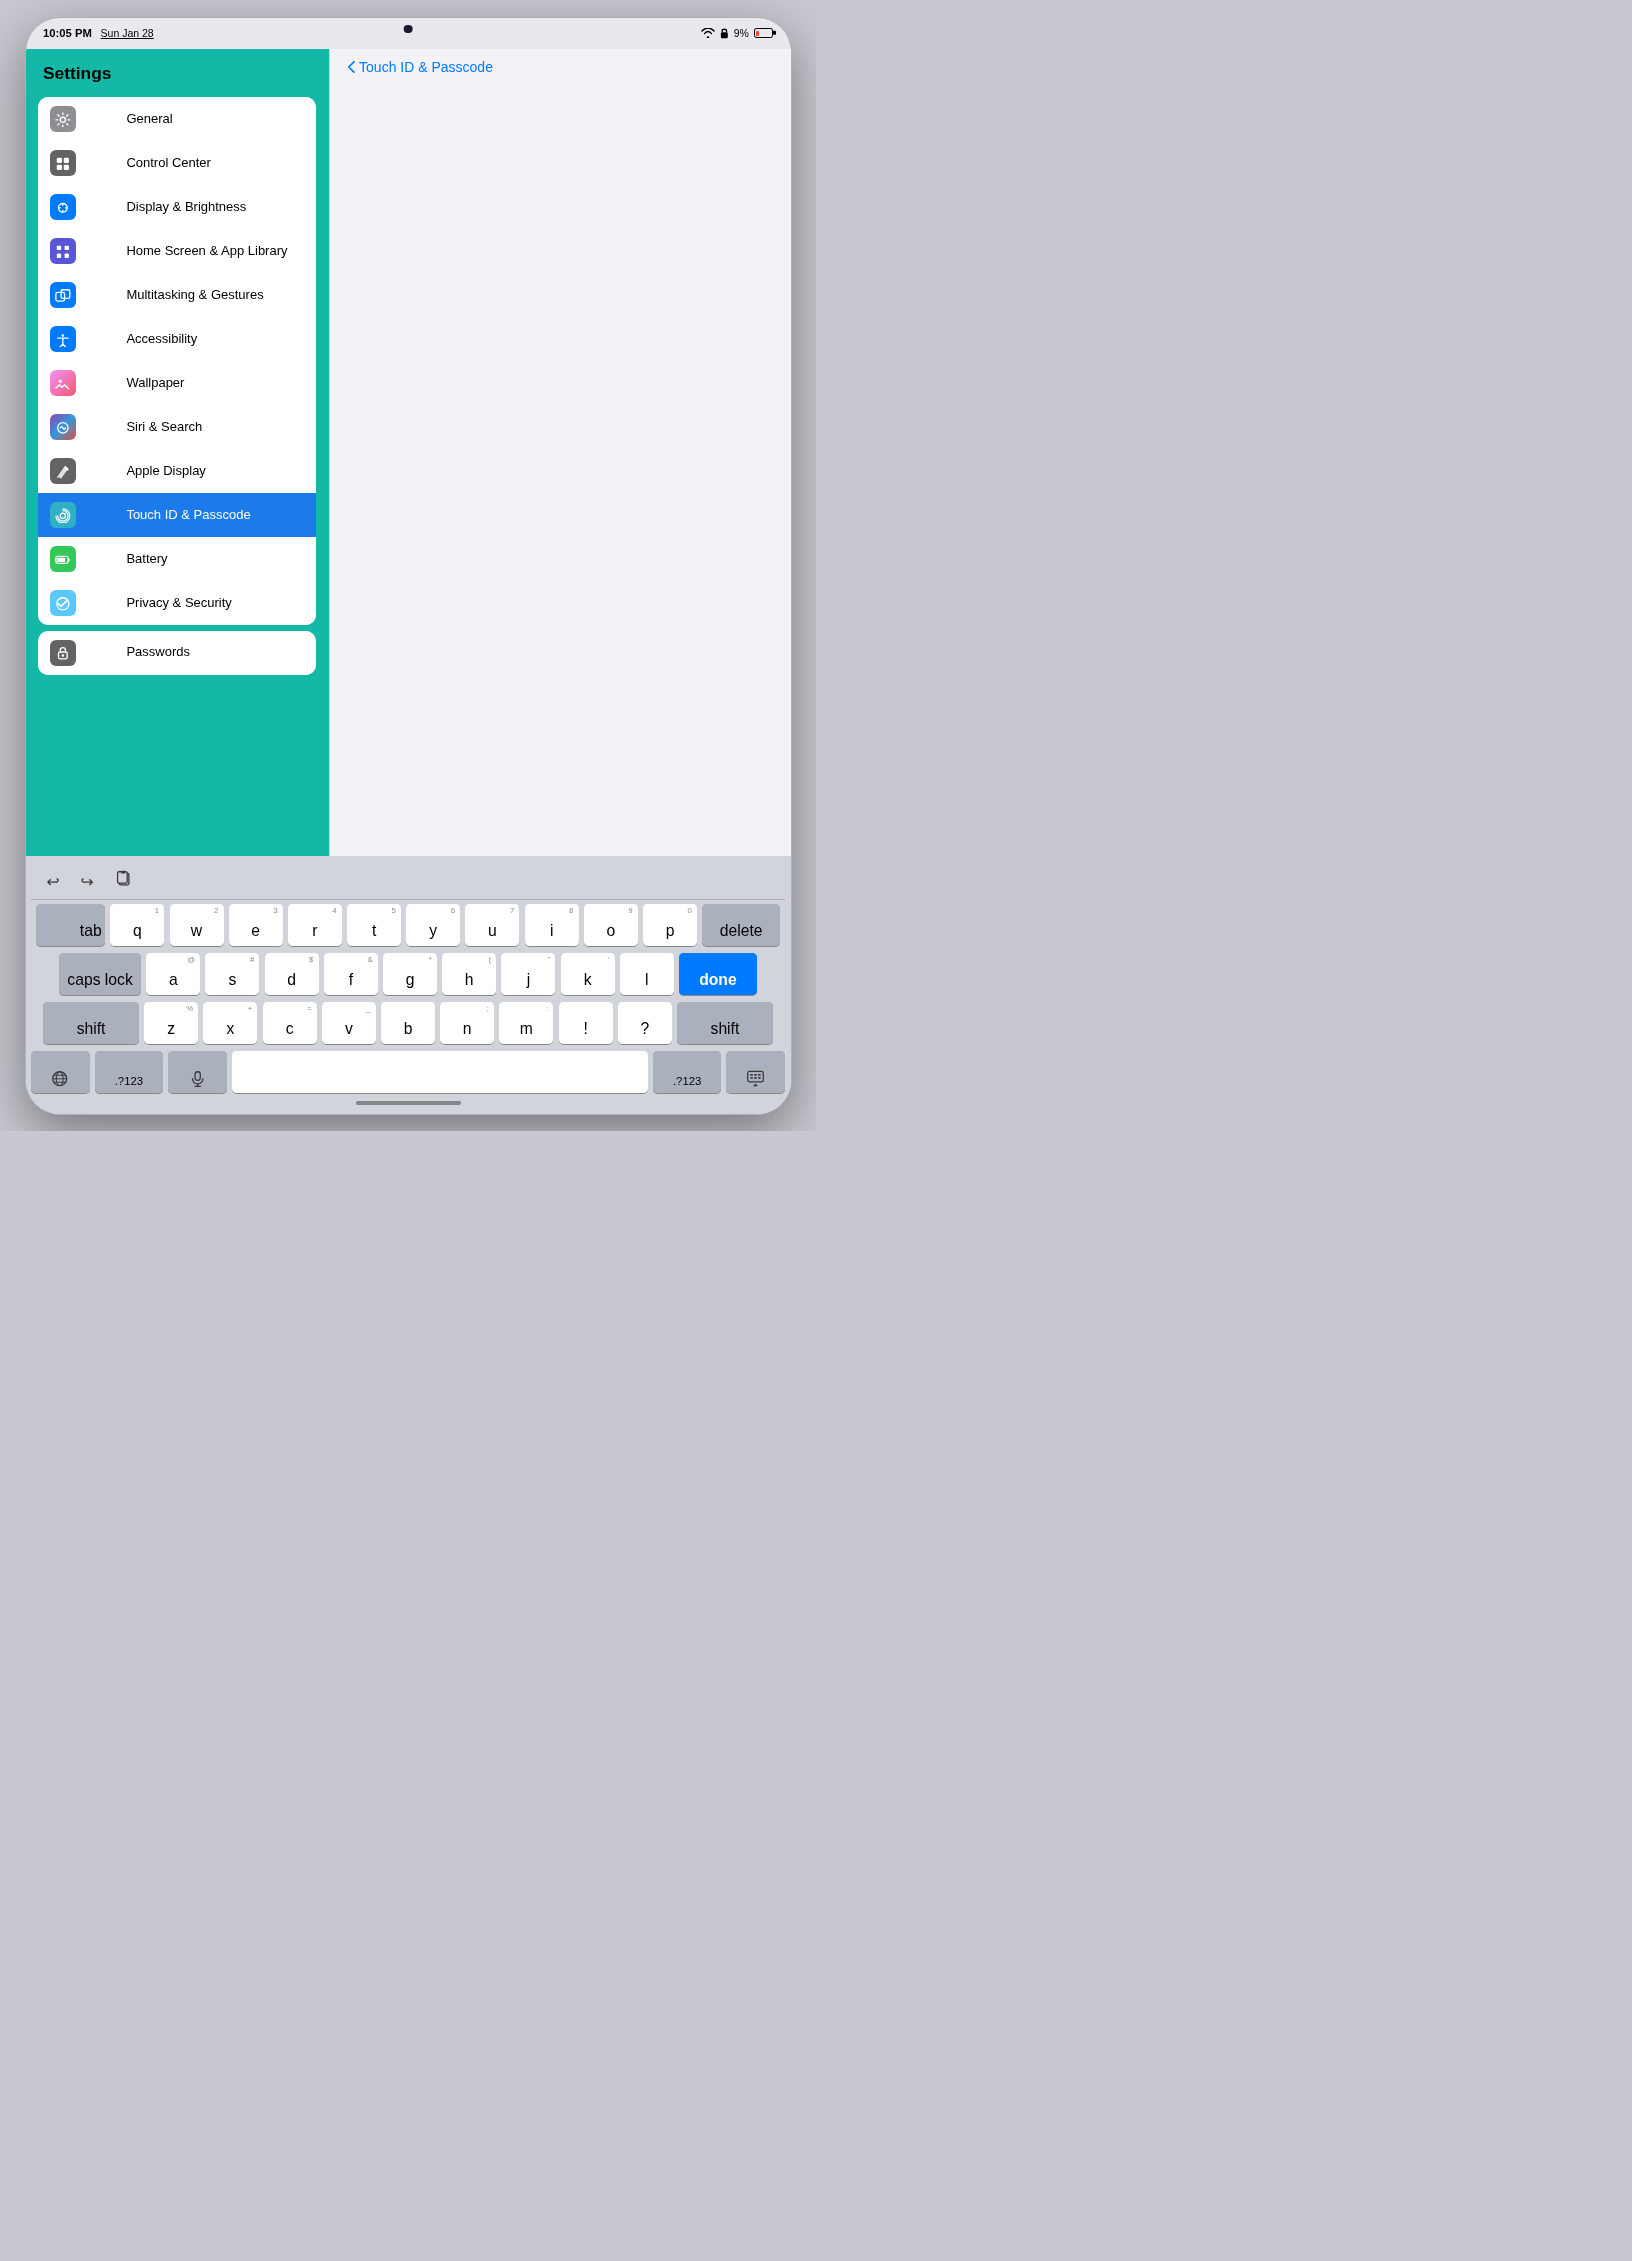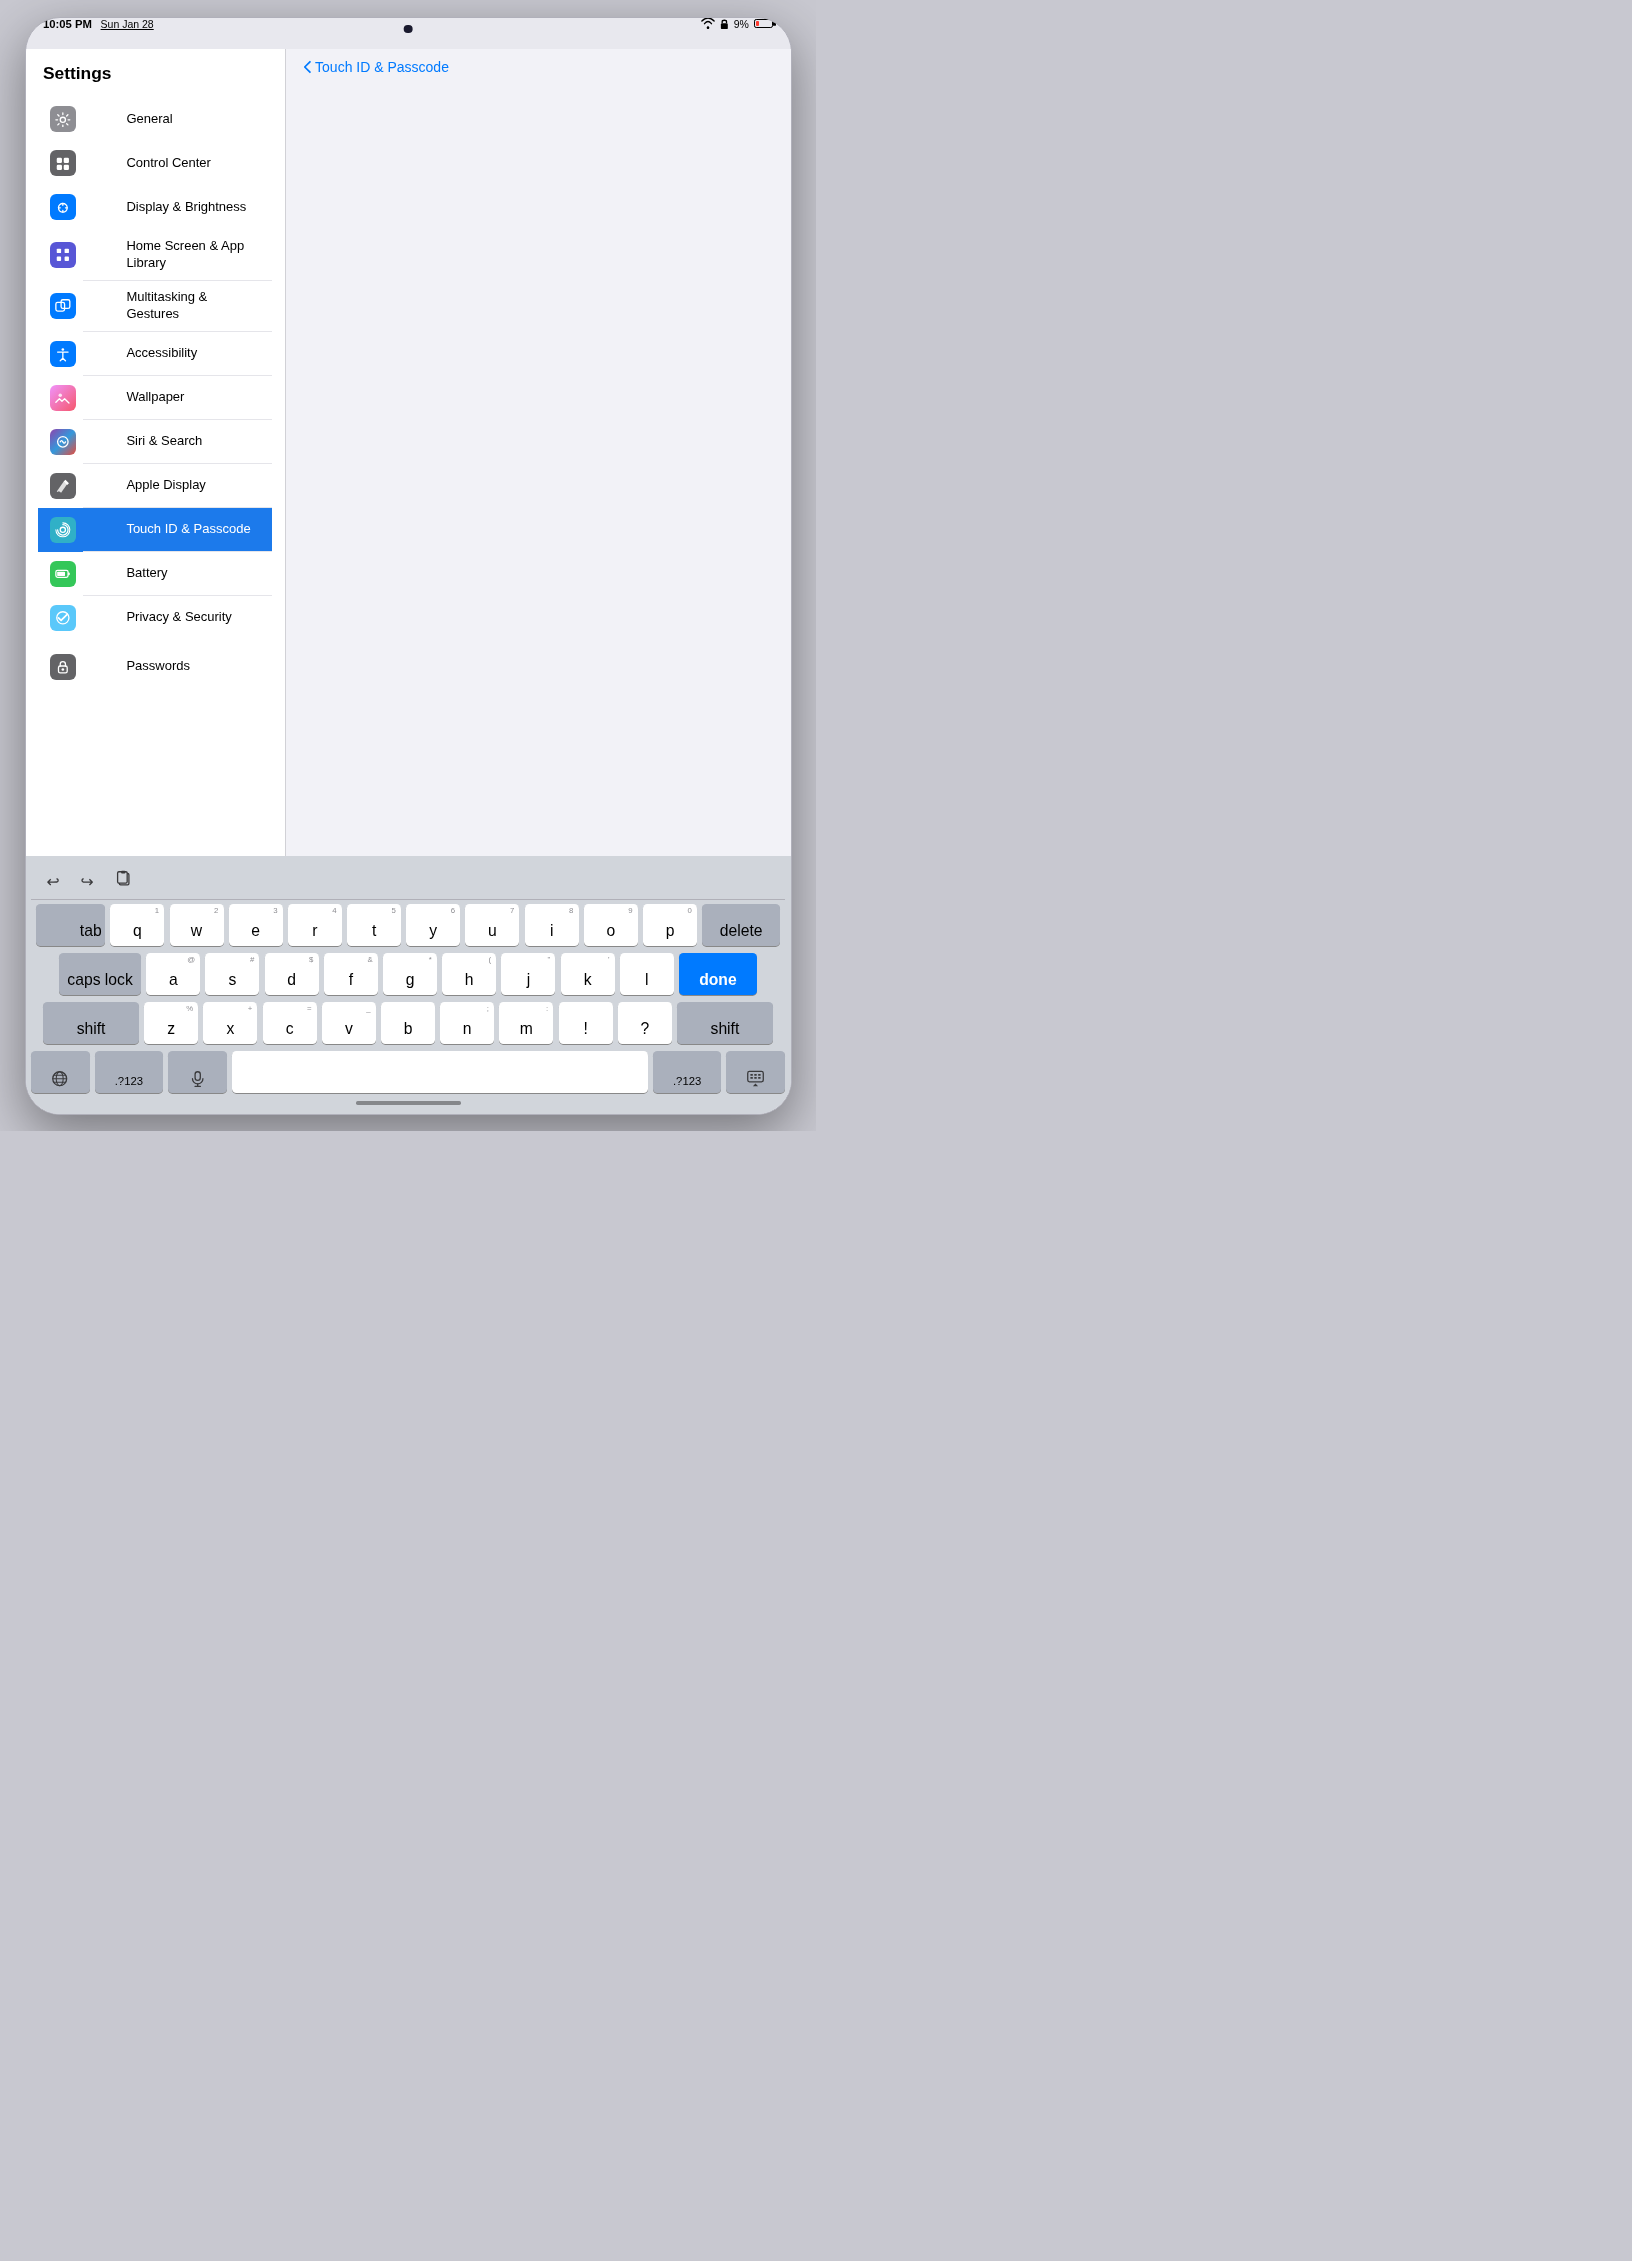--- a/index.html
+++ b/index.html
@@ -21,21 +21,21 @@
       border: 1.7px solid #b0b0ba;
       position: relative;
       overflow: hidden;
       box-shadow: 0 17.4px 52px rgba(0,0,0,0.4);
     }
     .status-bar {
       width: 100%;
       height: 31px;
       background: transparent;
       display: flex;
-      align-items: flex-start;
+      align-items: center;
       justify-content: space-between;
       padding: 0 17.4px;
       position: absolute;
       top: 0;
       left: 0;
       z-index: 100;
     }
     .status-time {
       font-size: 11.3px;
       font-weight: 600;
@@ -100,22 +100,22 @@
       display: flex;
       flex-direction: column;
     }
     .app-area {
       display: flex;
       flex: 1;
       overflow: hidden;
     }
     
     .sidebar {
-      width: 260px;
-      background: #ffffff;
+      width: 304px;
+      background: #14b8a6;
       height: 100%;
       overflow-y: auto;
       overflow-x: hidden;
       border-right: 0.9px solid #d1d1d6;
     }
     .sidebar-title {
       font-size: 17.4px;
       font-weight: 700;
       padding: 14px 17.4px 8.7px 17.4px;
       color: #000;

